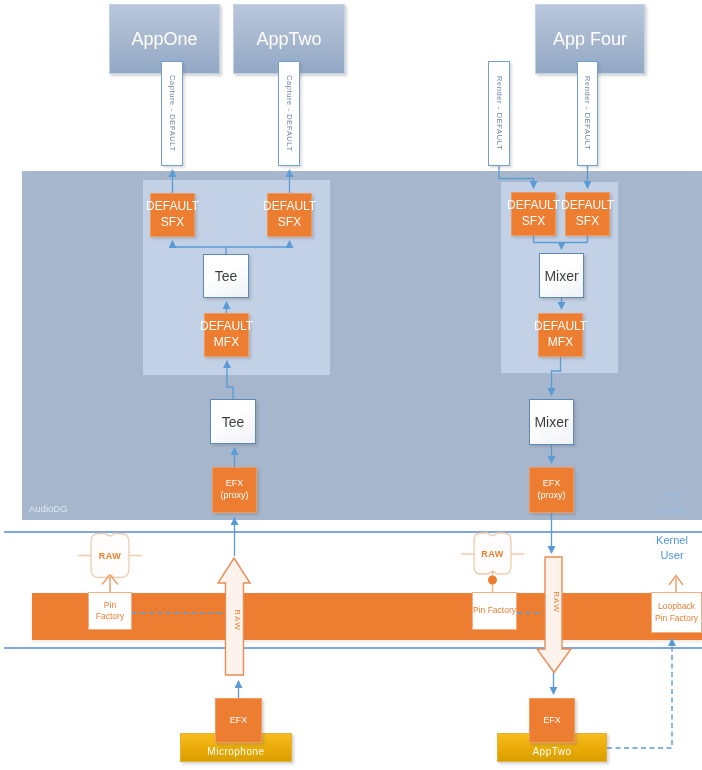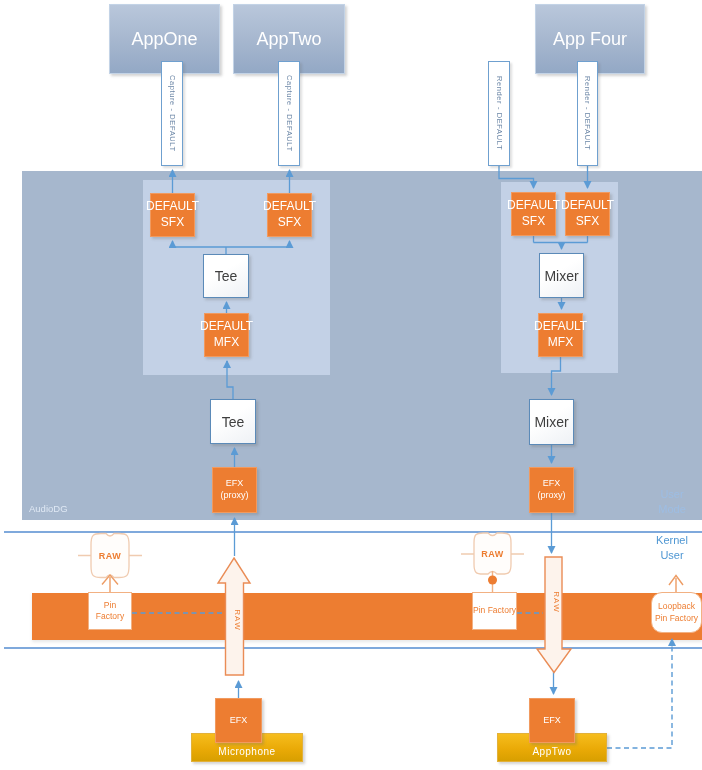--- a/index.html
+++ b/index.html
@@ -100,26 +100,26 @@
   <div class="abs wbox" style="left:529px;top:399px;width:45px;height:46px;">Mixer</div>
   <div class="abs obox" style="left:529px;top:467px;width:45px;height:46px;font-size:9px;">EFX (proxy)</div>
 
   <div class="abs hr-blue" style="left:4px;top:531px;width:698px;"></div>
   <div class="abs hr-blue" style="left:4px;top:647px;width:698px;"></div>
 
   <div class="abs band" style="left:32px;top:593px;width:670px;height:47px;"></div>
 
   <div class="abs pinbox" style="left:88px;top:592px;width:44px;height:38px;">Pin Factory</div>
   <div class="abs pinbox" style="left:472px;top:592px;width:45px;height:38px;">Pin Factory</div>
-  <div class="abs pinbox" style="left:651px;top:592px;width:51px;height:41px;border-radius:11px;">Loopback Pin Factory</div>
+  <div class="abs pinbox" style="left:651px;top:592px;width:51px;height:41px;">Loopback Pin Factory</div>
 
   <div class="abs raw-badge-label" style="left:87px;top:533px;width:46px;height:45px;">RAW</div>
   <div class="abs raw-badge-label" style="left:470px;top:532px;width:45px;height:43px;">RAW</div>
 
-  <div class="abs device" style="left:191px;top:733px;width:112px;height:29px;align-items:flex-end;padding-bottom:4px;">Microphone</div>
+  <div class="abs device" style="left:180px;top:733px;width:112px;height:29px;align-items:flex-end;padding-bottom:4px;">Microphone</div>
   <div class="abs device" style="left:497px;top:733px;width:110px;height:29px;align-items:flex-end;padding-bottom:4px;">AppTwo</div>
   <div class="abs obox efx-dev" style="left:215px;top:698px;width:47px;height:45px;font-size:9px;">EFX</div>
   <div class="abs obox efx-dev" style="left:529px;top:698px;width:46px;height:45px;font-size:9px;">EFX</div>
 
   <svg class="overlay" width="702" height="770" viewBox="0 0 702 770">
     <defs>
       <marker id="arr" markerUnits="userSpaceOnUse" markerWidth="9" markerHeight="9" refX="7" refY="4" orient="auto">
         <path d="M0,0 L8,4 L0,8 Z" fill="#5b9bd5"></path>
       </marker>
     </defs>

